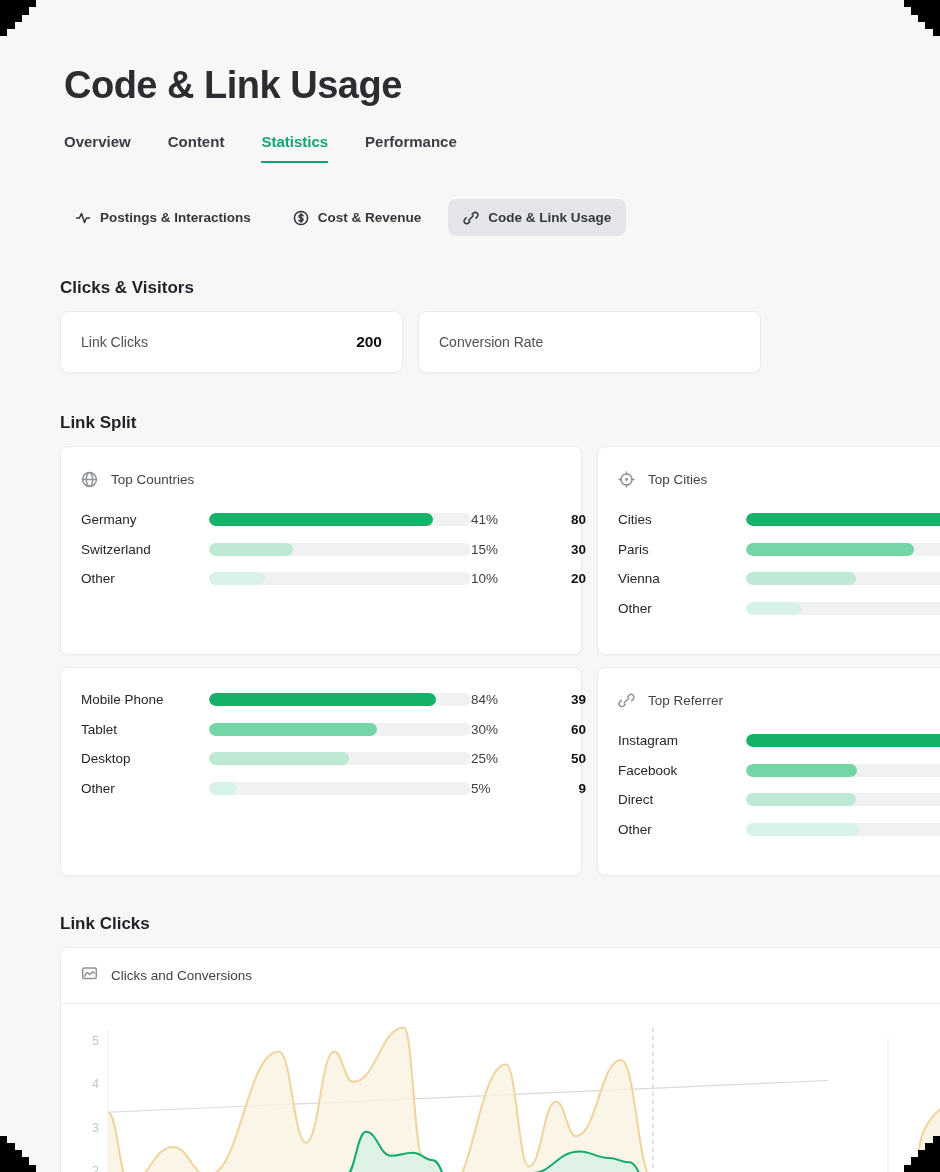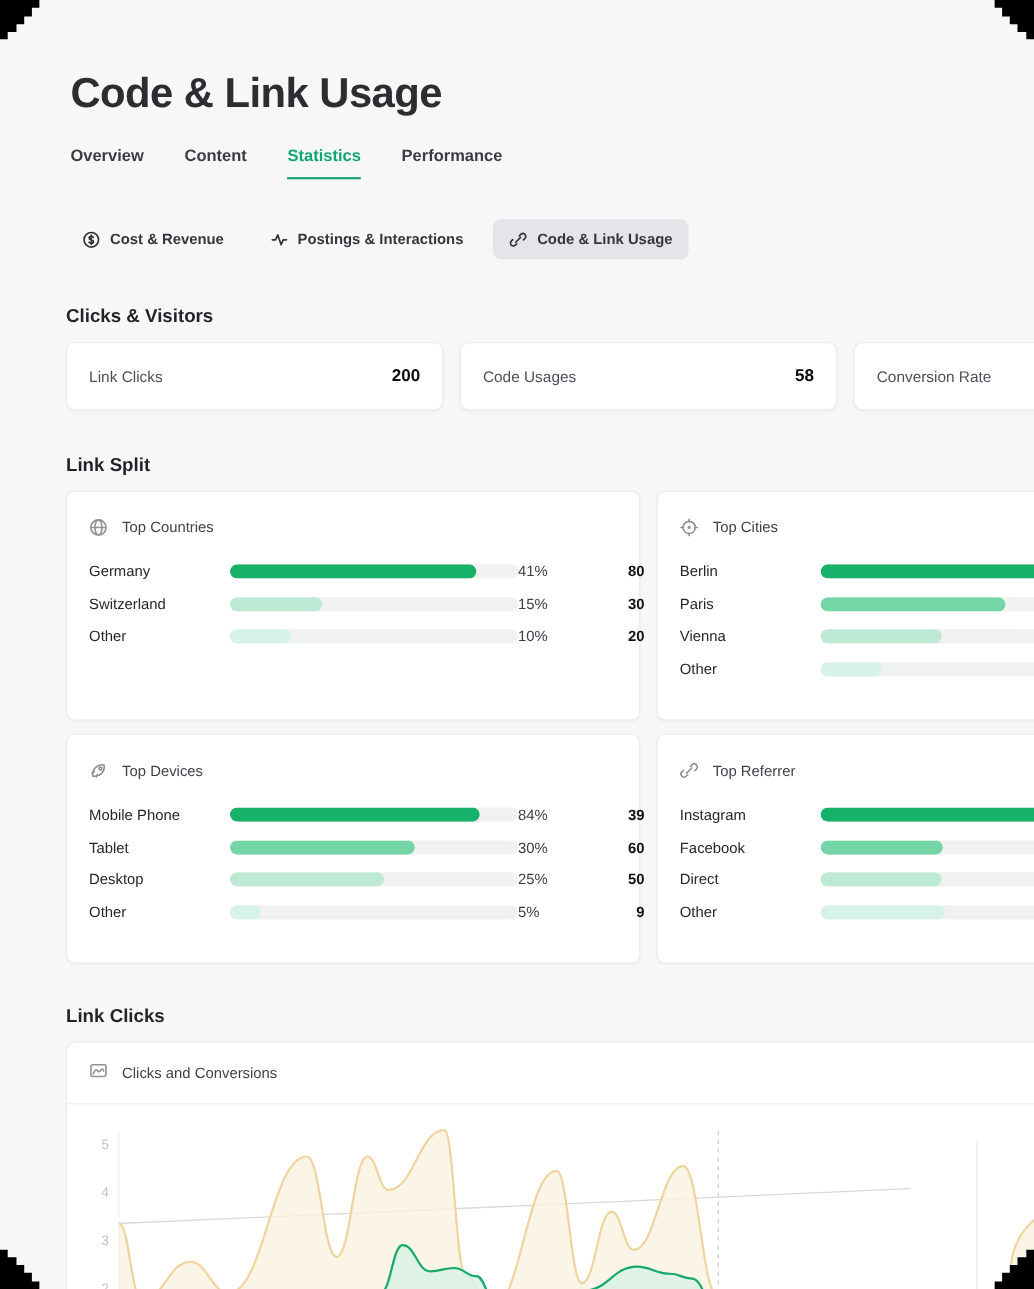--- a/index.html
+++ b/index.html
@@ -63,55 +63,51 @@
         <div class="tab">Overview</div>
         <div class="tab">Content</div>
         <div class="tab active">Statistics</div>
         <div class="tab">Performance</div>
       </div>
 
     <div class="subtabs" id="subtabs">
         <div class="subtab">
           <span style="display: inline-flex;">
             <svg width="16" height="16" viewBox="0 0 16 16" fill="none" stroke="#2f3338" stroke-width="1.5" stroke-linecap="round" stroke-linejoin="round">
+              <path d="M1.5 8h3l2-4.5 3 9 2-4.5h3"></path>
+            </svg>
+          </span>
+          <span>Postings &amp; Interactions</span>
+        </div>
+        <div class="subtab">
+          <span style="display: inline-flex;">
+            <svg width="16" height="16" viewBox="0 0 16 16" fill="none" stroke="#2f3338" stroke-width="1.5" stroke-linecap="round" stroke-linejoin="round">
               <circle cx="8" cy="8" r="6.6"></circle>
               <path d="M10 5.8c-.5-.7-1.2-1-2-1-1.1 0-2 .6-2 1.6s.9 1.4 2 1.6c1.1.2 2 .6 2 1.6s-.9 1.6-2 1.6c-.8 0-1.5-.3-2-1M8 3.8v8.4"></path>
             </svg>
           </span>
           <span>Cost &amp; Revenue</span>
-        </div>
-        <div class="subtab">
-          <span style="display: inline-flex;">
-            <svg width="16" height="16" viewBox="0 0 16 16" fill="none" stroke="#2f3338" stroke-width="1.5" stroke-linecap="round" stroke-linejoin="round">
-              <path d="M1.5 8h3l2-4.5 3 9 2-4.5h3"></path>
-            </svg>
-          </span>
-          <span>Postings &amp; Interactions</span>
         </div>
         <div class="subtab active">
           <span style="display: inline-flex;">
             <svg width="16" height="16" viewBox="0 0 16 16" fill="none" stroke="#2f3338" stroke-width="1.5" stroke-linecap="round" stroke-linejoin="round">
               <path d="M9.2 4.4l1.3-1.3a2.6 2.6 0 0 1 3.7 3.7l-1.3 1.3"></path>
               <path d="M6.8 11.6l-1.3 1.3a2.6 2.6 0 0 1-3.7-3.7l1.3-1.3"></path>
               <path d="M5.8 10.2l4.4-4.4"></path>
             </svg>
           </span>
           <span>Code &amp; Link Usage</span>
         </div>
       </div>
 
     <h2 class="section-heading">Clicks &amp; Visitors</h2>
     <div class="stat-row" id="statrow">
         <div class="stat-card">
           <span class="stat-label">Link Clicks</span>
           <span class="stat-value">200</span>
-        </div>
-        <div class="stat-card">
-          <span class="stat-label">Code Usages</span>
-          <span class="stat-value">58</span>
         </div>
         <div class="stat-card">
           <span class="stat-label">Conversion Rate</span>
           <span class="stat-value"></span>
         </div>
       </div>
 
     <h2 class="section-heading">Link Split</h2>
     <div class="split-grid" id="splitgrid">
         <div class="split-card">
@@ -158,21 +154,21 @@
               <svg width="17" height="17" viewBox="0 0 16 16" fill="none" stroke="#8e9398" stroke-width="1.4" stroke-linecap="round" stroke-linejoin="round">
                 <circle cx="8" cy="8" r="5.2"></circle>
                 <circle cx="8" cy="8" r="1.4" fill="#8e9398" stroke="none"></circle>
                 <path d="M8 1v2.2M8 12.8V15M1 8h2.2M12.8 8H15"></path>
               </svg>
             </span>
             <span class="split-title">Top Cities</span>
           </div>
           <div class="split-rows">
             <div class="split-row">
-              <span class="row-label">Berlin</span>
+              <span class="row-label">Cities</span>
               <div class="bar-track" style="background: rgb(240, 242, 241);">
                 <div class="bar-fill" style="width: 100%; background: rgb(23, 178, 106);"></div>
               </div>
             </div>
             <div class="split-row">
               <span class="row-label">Paris</span>
               <div class="bar-track" style="background: rgb(240, 242, 241);">
                 <div class="bar-fill" style="width: 64%; background: rgb(116, 214, 167);"></div>
               </div>
             </div>
@@ -184,30 +180,20 @@
             </div>
             <div class="split-row">
               <span class="row-label">Other</span>
               <div class="bar-track" style="background: rgb(240, 242, 241);">
                 <div class="bar-fill" style="width: 21%; background: rgb(215, 242, 230);"></div>
               </div>
             </div>
           </div>
         </div>
         <div class="split-card">
-          <div class="split-head">
-            <span style="display: inline-flex;">
-              <svg width="17" height="17" viewBox="0 0 16 16" fill="none" stroke="#8e9398" stroke-width="1.4" stroke-linecap="round" stroke-linejoin="round">
-                <path d="M3.2 12.8c-.3-2.1.1-5.2 2.2-7.3 2.3-2.3 5.6-2.7 7.4-2.3.4 1.8 0 5.1-2.3 7.4-2.1 2.1-5.2 2.5-7.3 2.2z"></path>
-                <circle cx="9.7" cy="6.3" r="1.2"></circle>
-                <path d="M4.6 9.1l-2.2.8M6.9 11.4l-.8 2.2"></path>
-              </svg>
-            </span>
-            <span class="split-title">Top Devices</span>
-          </div>
           <div class="split-rows">
             <div class="split-row">
               <span class="row-label">Mobile Phone</span>
               <div class="bar-track" style="background: rgb(240, 242, 241);">
                 <div class="bar-fill" style="width: 86.5%; background: rgb(23, 178, 106);"></div>
               </div>
               <span class="row-pct">84%</span>
               <span class="row-val">39</span>
             </div>
             <div class="split-row">

